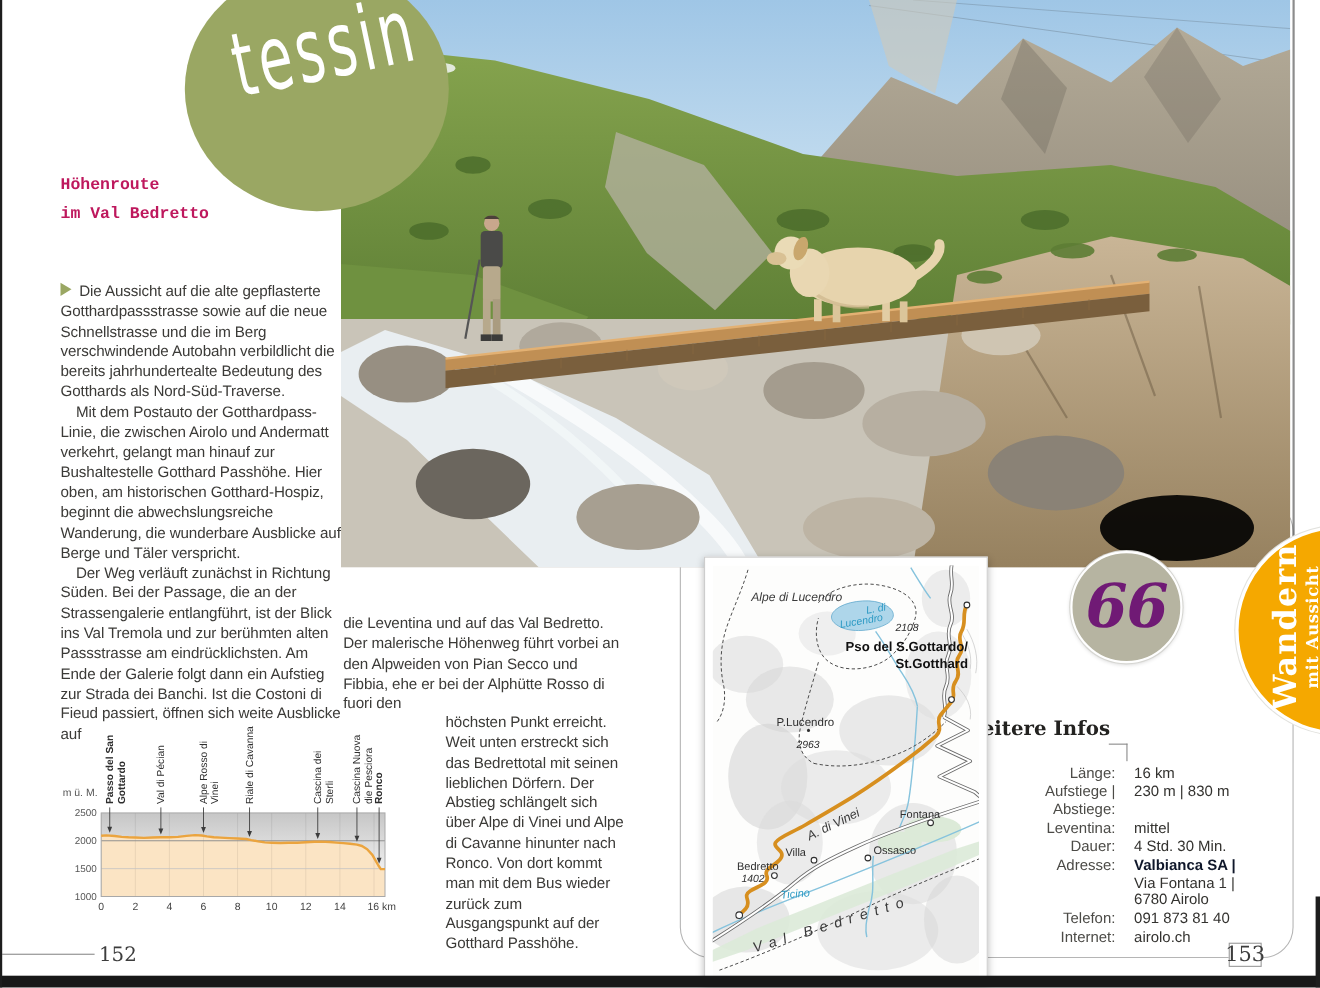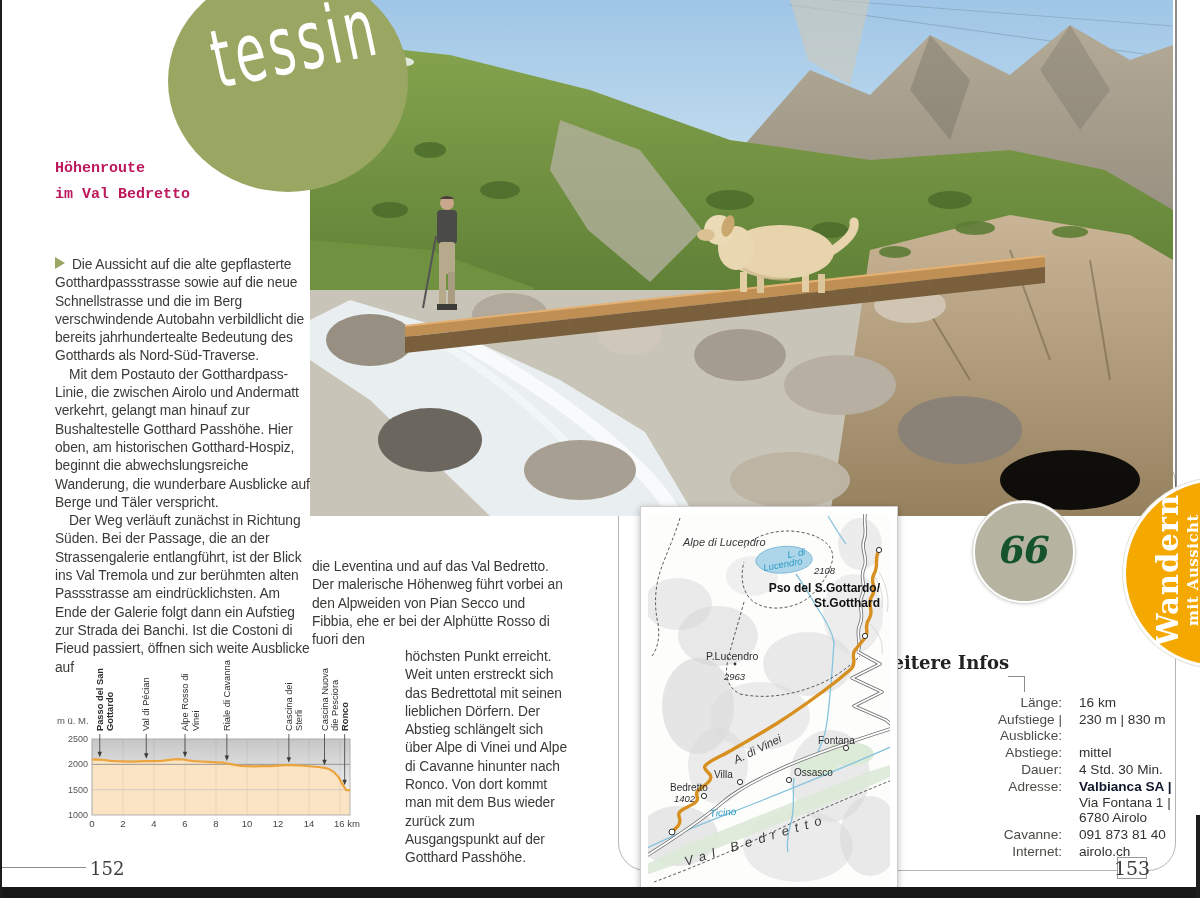--- a/index.html
+++ b/index.html
@@ -55,37 +55,37 @@
   .m-r{fill:#2f2f2f;}
   .m-lake{font-style:italic;fill:#2d9ac4;}
   .m-water{font-style:italic;fill:#2d9ac4;}
   .m-sp{font-style:italic;letter-spacing:6.5px;fill:#3a3a3a;}
 
   
   .route-badge{position:absolute;left:973px;top:501px;width:102px;height:102px;border-radius:50%;
     z-index:8;display:flex;align-items:center;justify-content:center;
     border:2px solid #fff;box-shadow:0 0 0 1px #d6d6d2,0 1px 4px rgba(0,0,0,.18);box-sizing:border-box;}
   .route-badge span{font-family:"DejaVu Serif",serif;font-style:italic;font-weight:bold;
-    font-size:37px;color:#14532d;letter-spacing:-1px;transform:translateY(-2px);}
+    font-size:55px;color:#701a75;letter-spacing:-1px;transform:translateY(-2px);}
 
   
   .cat-tab{position:absolute;left:1123px;top:478px;width:190px;height:190px;border-radius:50%;
     border:3px solid #fff;box-sizing:border-box;z-index:9;box-shadow:0 0 0 1px #e2e2de;}
   .cat-tab .txt{position:absolute;left:-26px;top:52px;width:176px;height:74px;
     transform:rotate(-90deg);transform-origin:center;text-align:center;color:#fff;
     font-family:"DejaVu Serif",serif;font-weight:bold;}
   .cat-tab .l1{font-size:29px;line-height:34px;letter-spacing:1px;}
   .cat-tab .l2{font-size:15px;line-height:17px;letter-spacing:.5px;}
 
   
   .info-head{position:absolute;left:877px;top:652px;z-index:6;
     font-family:"DejaVu Serif",serif;font-weight:bold;font-size:18px;color:#232220;}
   .info-bracket{position:absolute;left:1008px;top:676px;width:16px;height:15px;z-index:6;
     border-top:1px solid #8a8a8a;border-right:1px solid #8a8a8a;}
-  .info-rows{position:absolute;left:948px;top:695px;width:252px;z-index:6;
+  .info-rows{position:absolute;left:900px;top:695px;width:252px;z-index:6;
     display:grid;grid-template-columns:114px 1fr;column-gap:17px;row-gap:1.5px;
     font-size:13.6px;line-height:15.6px;}
   .i-label{text-align:right;color:#4c4b47;}
   .i-value{color:#33322f;white-space:pre-line;}
   .i-value b{color:#0f172a;}
 
   
   .pn-left-line{position:absolute;left:2px;top:867px;width:84px;height:1px;background:#8c8c8c;z-index:6;}
   .pn-left{position:absolute;left:90px;top:858px;z-index:6;font-family:"DejaVu Serif",serif;
     font-size:18px;color:#3d3d3d;}
@@ -368,31 +368,31 @@
       <div class="l1">Wandern</div>
       <div class="l2">mit Aussicht</div>
     </div>
   </div>
 
   <div class="info-head">weitere Infos</div>
   <div class="info-bracket"></div>
   <div class="info-rows" id="info-rows">
       <div class="i-label">Länge:</div>
       <div class="i-value">16 km</div>
-      <div class="i-label">Aufstiege | Ausblicke:</div>
+      <div class="i-label">Aufstiege | Abstiege:</div>
       <div class="i-value">230 m | 830 m</div>
-      <div class="i-label">Abstiege:</div>
+      <div class="i-label">Leventina:</div>
       <div class="i-value">mittel</div>
       <div class="i-label">Dauer:</div>
       <div class="i-value">4 Std. 30 Min.</div>
       <div class="i-label">Adresse:</div>
       <div class="i-value"><b>Valbianca SA |</b>
 Via Fontana 1 |
 6780 Airolo</div>
-      <div class="i-label">Cavanne:</div>
+      <div class="i-label">Telefon:</div>
       <div class="i-value">091 873 81 40</div>
       <div class="i-label">Internet:</div>
       <div class="i-value">airolo.ch</div>
     </div>
 
   <div class="pn-left-line"></div>
   <div class="pn-left">152</div>
   <div class="pn-right">153</div>
 
   <div class="edge-bottom"></div>

